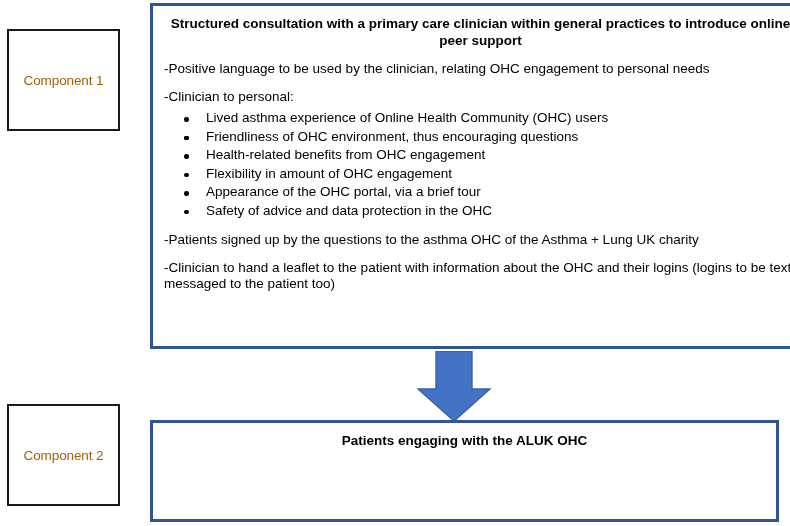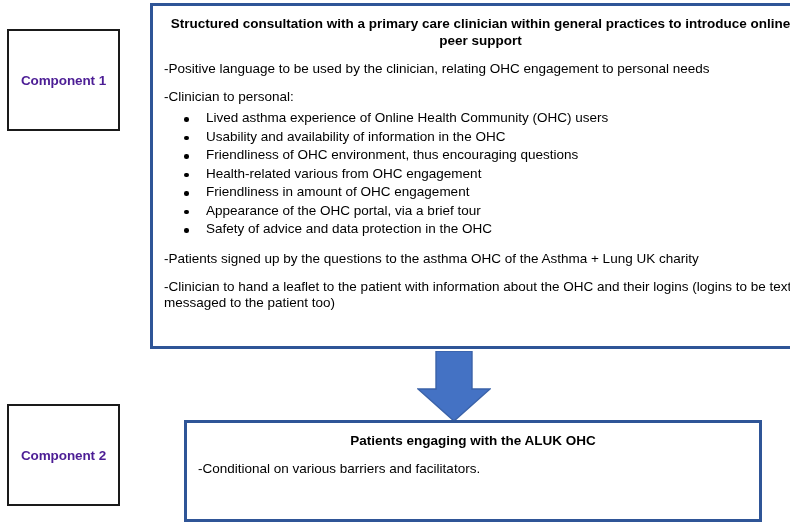--- a/index.html
+++ b/index.html
@@ -26,22 +26,22 @@
     position: absolute;
     box-sizing: border-box;
     border: 2px solid #1a1a1a;
     background: #ffffff;
     display: flex;
     align-items: center;
     justify-content: center;
   }
   .component-box .component-label {
     font-size: 13.5px;
-    font-weight: bold;
-    color: #4c1d95;
+    font-weight: normal;
+    color: #a16207;
     letter-spacing: -0.1px;
     text-align: center;
   }
 
   #component-1-box {
     left: 7px;
     top: 29px;
     width: 113px;
     height: 102px;
   }
@@ -63,24 +63,23 @@
   #panel-component-1 {
     left: 150px;
     top: 3px;
     width: 661px;
     height: 346px;
     padding: 8px 11px 8px 11px;
   }
   #panel-component-2 {
     left: 150px;
     top: 420px;
-    width: 578px;
+    width: 629px;
     height: 102px;
     padding: 8px 11px 19px 11px;
-    margin-left: 34px;
   }
 
   .panel-title {
     font-size: 13.5px;
     font-weight: bold;
     text-align: center;
     line-height: 17px;
     margin: 1px 6px 0 6px;
     color: #000000;
   }
@@ -145,33 +144,32 @@
 
     <div class="panel-para">-Clinician to personal:</div>
 
     <ul class="emphasis-list">
       <li>
         <span class="bullet-dot"></span>
         <span>Lived asthma experience of Online Health Community (OHC) users</span>
       </li>
       <li>
         <span class="bullet-dot"></span>
-        <span>Usability and availability of information in the OHC</span>
       </li>
       <li>
         <span class="bullet-dot"></span>
         <span>Friendliness of OHC environment, thus encouraging questions</span>
       </li>
       <li>
         <span class="bullet-dot"></span>
-        <span>Health-related various from OHC engagement</span>
+        <span>Health-related benefits from OHC engagement</span>
       </li>
       <li>
         <span class="bullet-dot"></span>
-        <span>Friendliness in amount of OHC engagement</span>
+        <span>Flexibility in amount of OHC engagement</span>
       </li>
       <li>
         <span class="bullet-dot"></span>
         <span>Appearance of the OHC portal, via a brief tour</span>
       </li>
       <li>
         <span class="bullet-dot"></span>
         <span>Safety of advice and data protection in the OHC</span>
       </li>
     </ul>
@@ -186,16 +184,15 @@
       <polygon points="19,0 55,0 55,38 73,38 37,70 1,38 19,38" fill="#4472c4" stroke="#3a62a8" stroke-width="1.4" stroke-linejoin="miter"></polygon>
     </svg>
   </div>
 
   <div id="component-2-box" class="component-box">
     <span class="component-label">Component 2</span>
   </div>
 
   <div id="panel-component-2" class="panel">
     <div class="panel-title">Patients engaging with the ALUK OHC</div>
-    <div class="panel-para">-Conditional on various barriers and facilitators.</div>
   </div>
 
 </div>
 
 </body></html>

